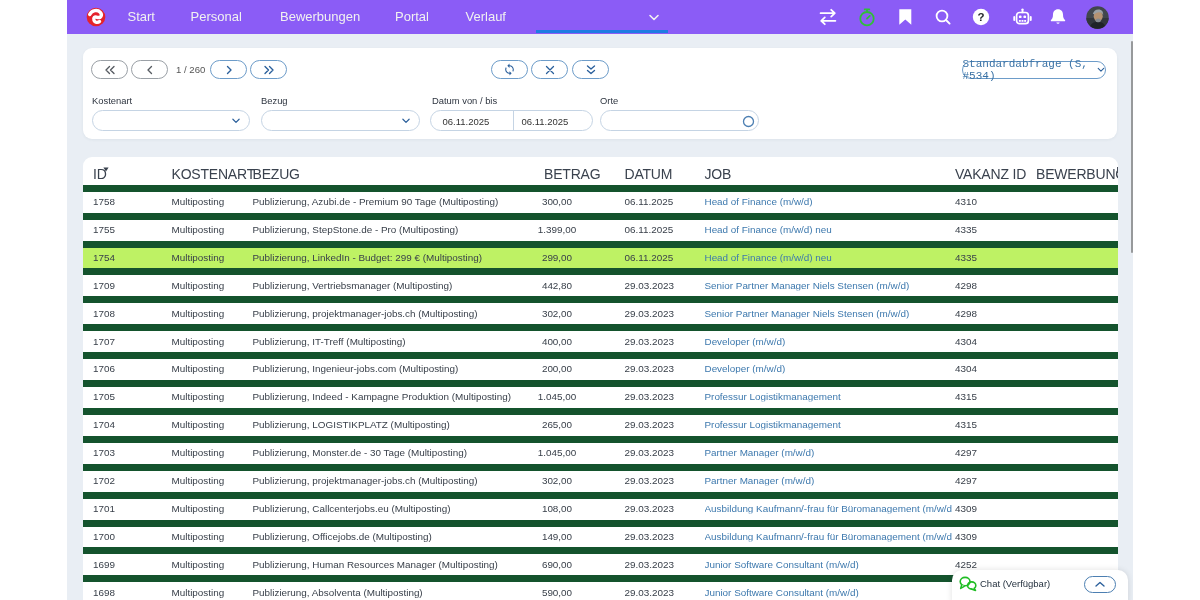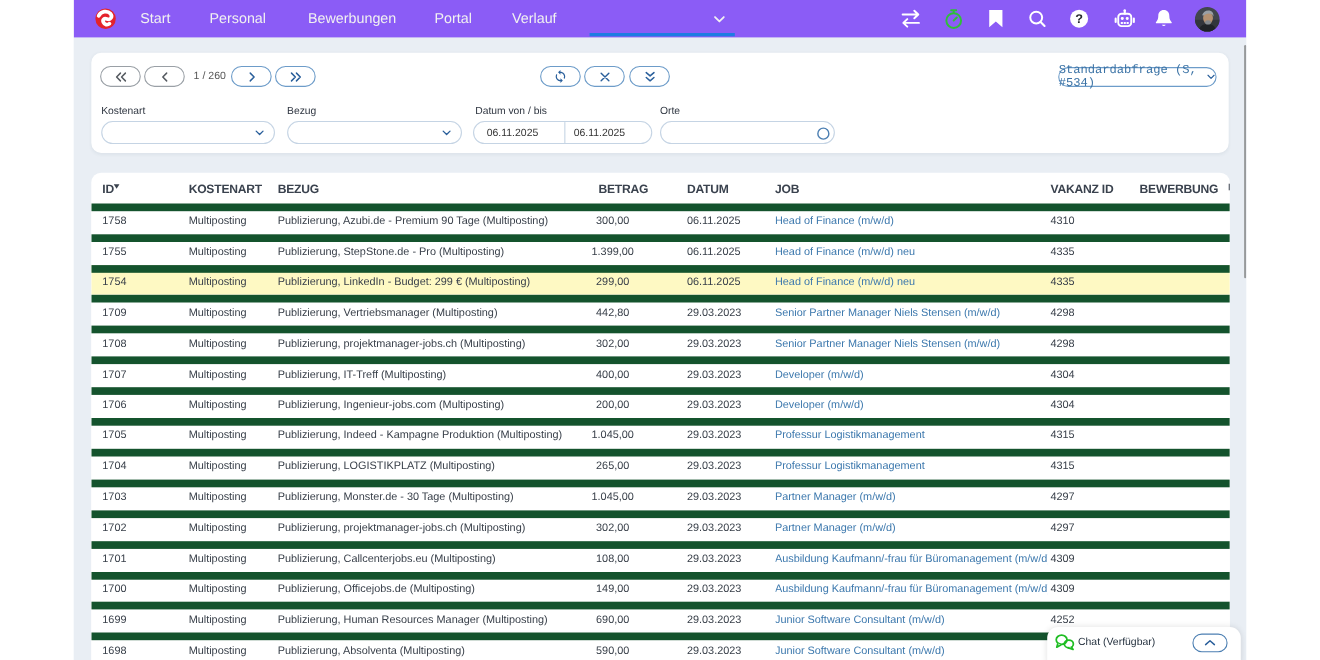--- a/index.html
+++ b/index.html
@@ -17,23 +17,23 @@
 .pill.gray{border:1px solid #9aa0a6}
 .pill.blue{border:1px solid #6d9cc9}
 .pgtext{position:absolute;top:60px;left:109px;width:74px;height:19px;line-height:19px;font-size:9.6px;color:#555;}
 .flabel{position:absolute;top:95px;font-size:9.4px;color:#2e3540}
 .finput{position:absolute;top:109.5px;height:21.5px;background:#fff;border:1px solid #c5d4e4;border-radius:11px}
 .chev{stroke:#2a5f9b;stroke-width:1.35;fill:none;stroke-linecap:round;stroke-linejoin:round}
 .chevg{stroke:#565b61;stroke-width:1.35;fill:none;stroke-linecap:round;stroke-linejoin:round}
 
 .tbl{position:absolute;left:16px;top:157px;width:1034.5px;height:443px;background:#fff;border-radius:9px 9px 0 0;overflow:hidden}
 .thead{position:absolute;left:0;top:0;width:100%;height:27.7px}
-.thead span{position:absolute;top:9.2px;font-size:11px;font-weight:700;color:#3a424e;letter-spacing:-0.2px;white-space:nowrap}
+.thead span{position:absolute;top:9.2px;font-size:14px;font-weight:400;color:#3a424e;letter-spacing:-0.2px;white-space:nowrap}
 .row{position:absolute;left:0;width:1034.5px;height:27.9px;border-top:7px solid #14532d;background:#fff}
-.row.green{background:#fef9c3}
+.row.green{background:#bef264}
 .row span{position:absolute;top:calc(50% - 1.1px);transform:translateY(-50%);font-size:9.9px;color:#39404a;white-space:nowrap}
 .c1{left:10px}.c2{left:88.5px}.c3{left:169.5px}
 .c4{left:424px;width:100px;text-align:center}
 .c5{left:541.5px}
 .c6{left:621.5px;width:247px;overflow:hidden;color:#3c78ad !important}
 .c7{left:872px}
 
 .chat{position:absolute;left:885px;top:569.5px;width:176px;height:40px;background:#fff;border-radius:10px;box-shadow:0 0 6px rgba(0,0,0,.12)}
 .chat .txt{position:absolute;left:28px;top:8px;font-size:9.5px;color:#1f2c3a;font-weight:400}
 .chatpill{position:absolute;left:132px;top:6.5px;width:32px;height:17px;border:1px solid #4c7fb2;border-radius:9px;display:flex;align-items:center;justify-content:center}

